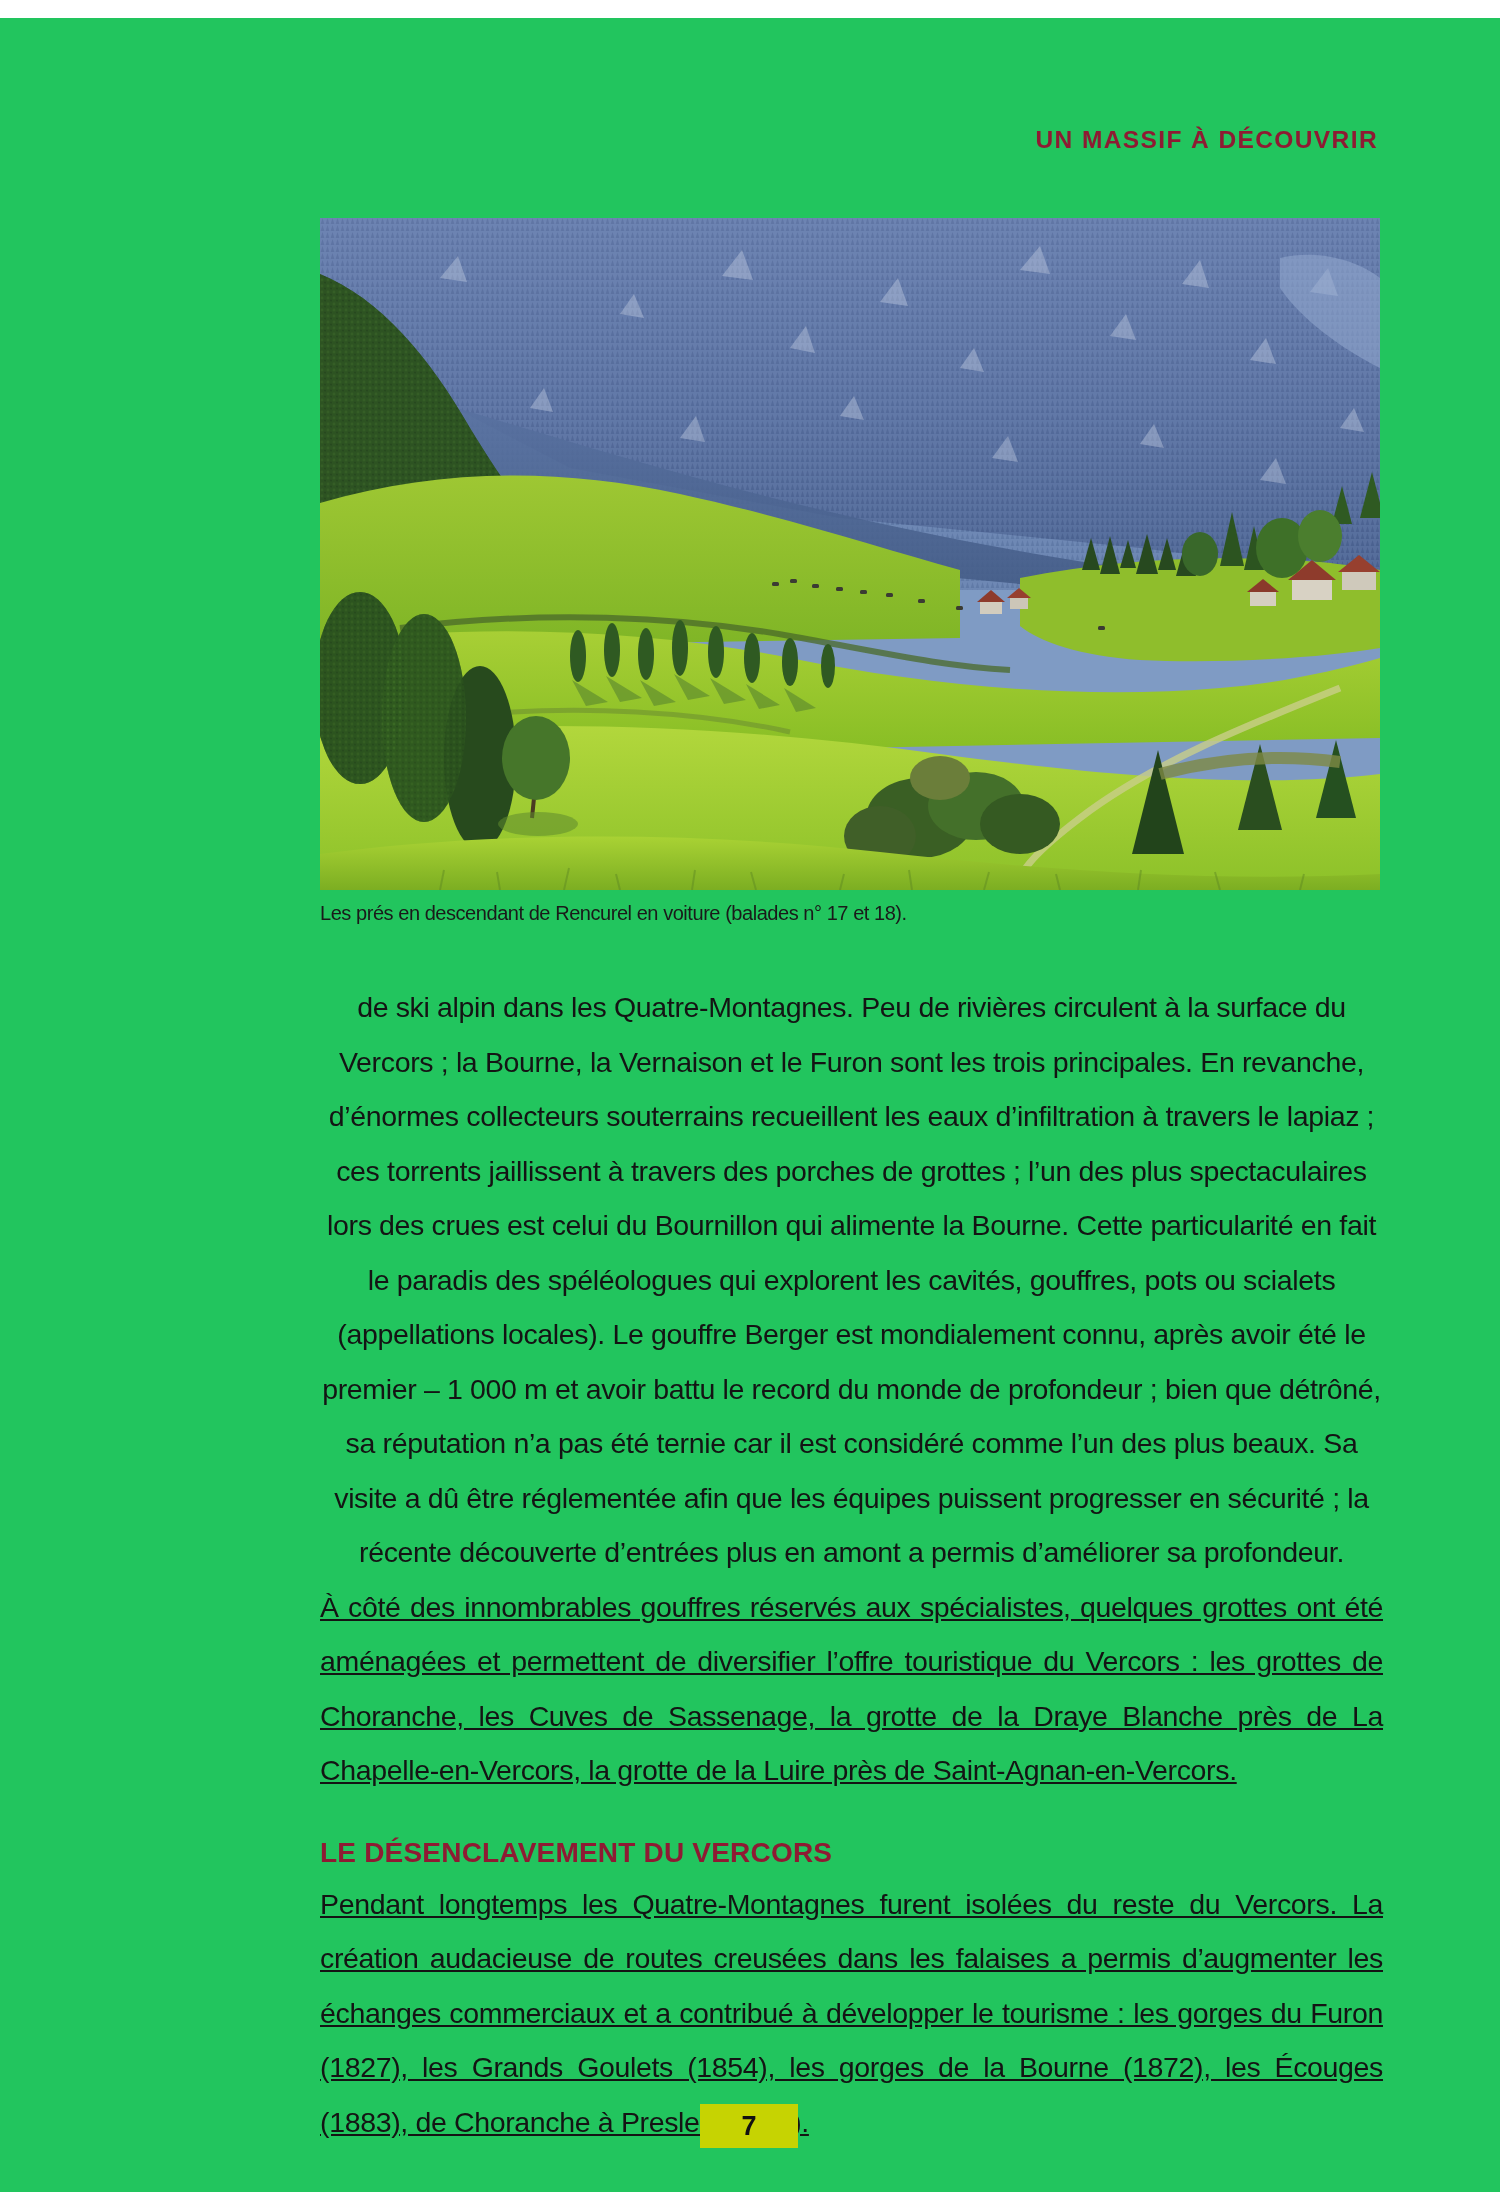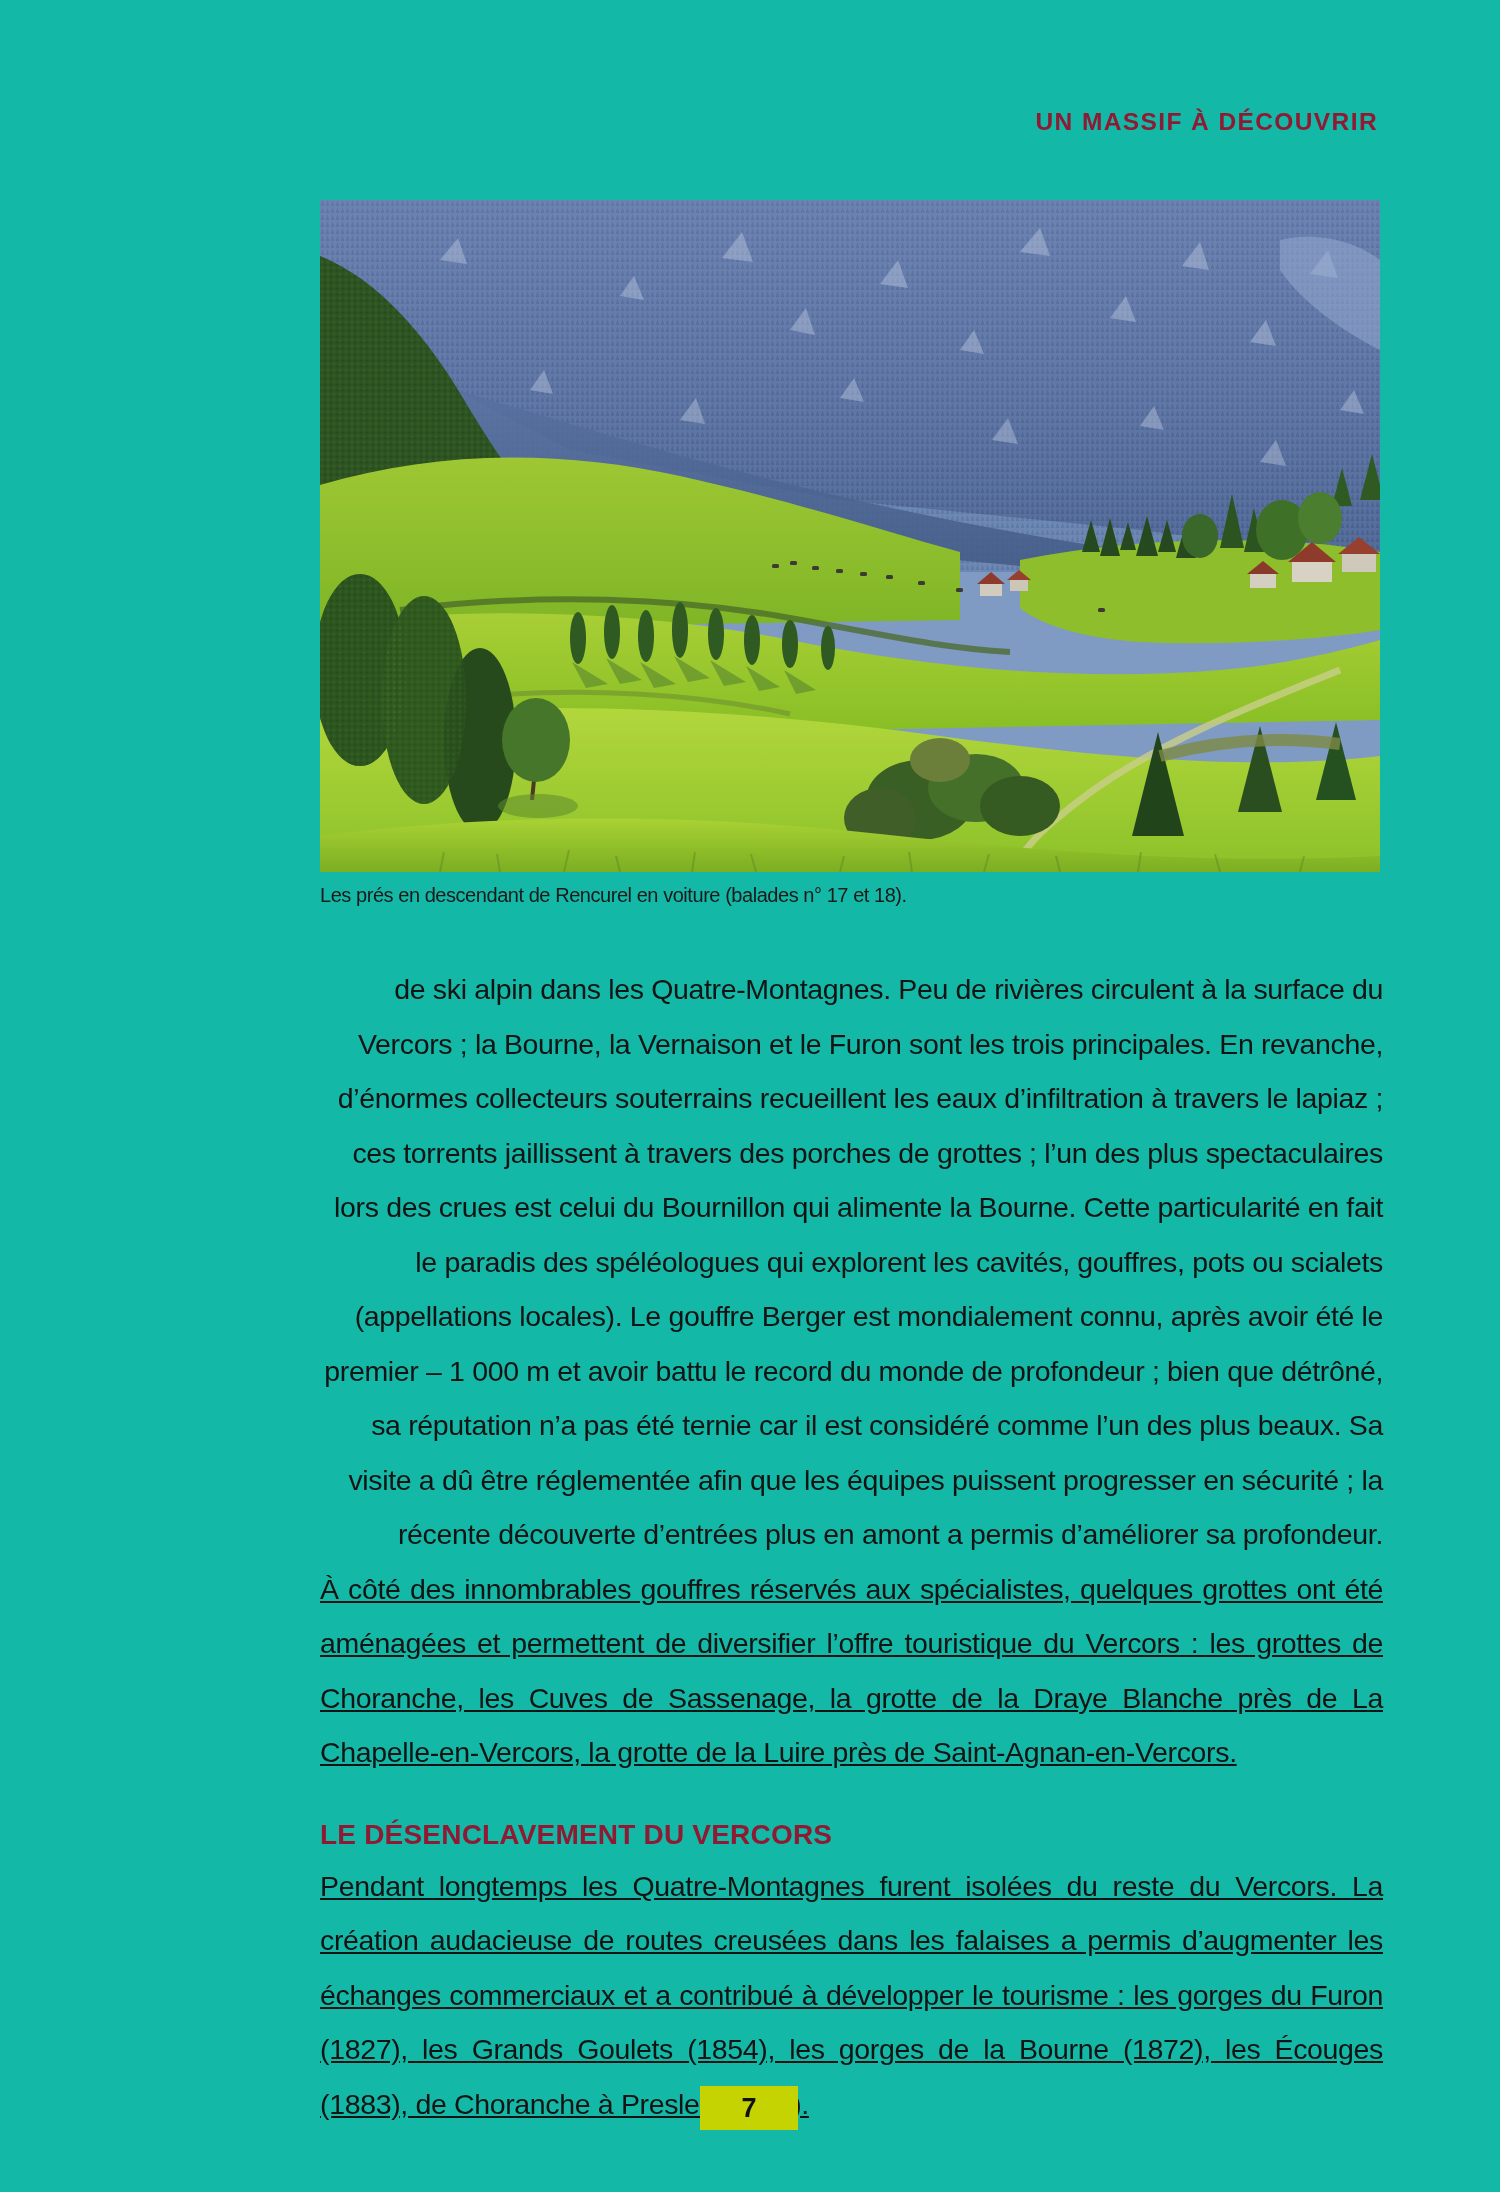--- a/index.html
+++ b/index.html
@@ -11,21 +11,22 @@
     width: 1500px;
     height: 2192px;
     position: relative;
     font-family: "Liberation Sans", sans-serif;
     overflow: hidden;
   }
 
   .page {
     position: absolute;
     inset: 0;
-    background: #14b8a6;
+    background: #22c55e;
+    margin-top: 18px;
   }
 
   
   .running-head {
     position: absolute;
     top: 108px;
     right: 122px;
     font-family: "Liberation Sans", sans-serif;
     font-size: 24.5px;
     font-weight: bold;
@@ -70,21 +71,21 @@
     top: 962px;
     width: 1063px;
   }
   p.para {
     margin: 0;
     font-family: "Liberation Sans", sans-serif;
     font-size: 28.5px;
     line-height: 54.5px;
     color: #141414;
     letter-spacing: -0.35px;
-    text-align: right;
+    text-align: center;
     word-spacing: 0px;
   }
   p.para.justified {
     text-align: justify;
     text-justify: inter-word;
     text-decoration: underline;
   }
 
   .section-heading {
     margin: 33px 0 2px 0;

